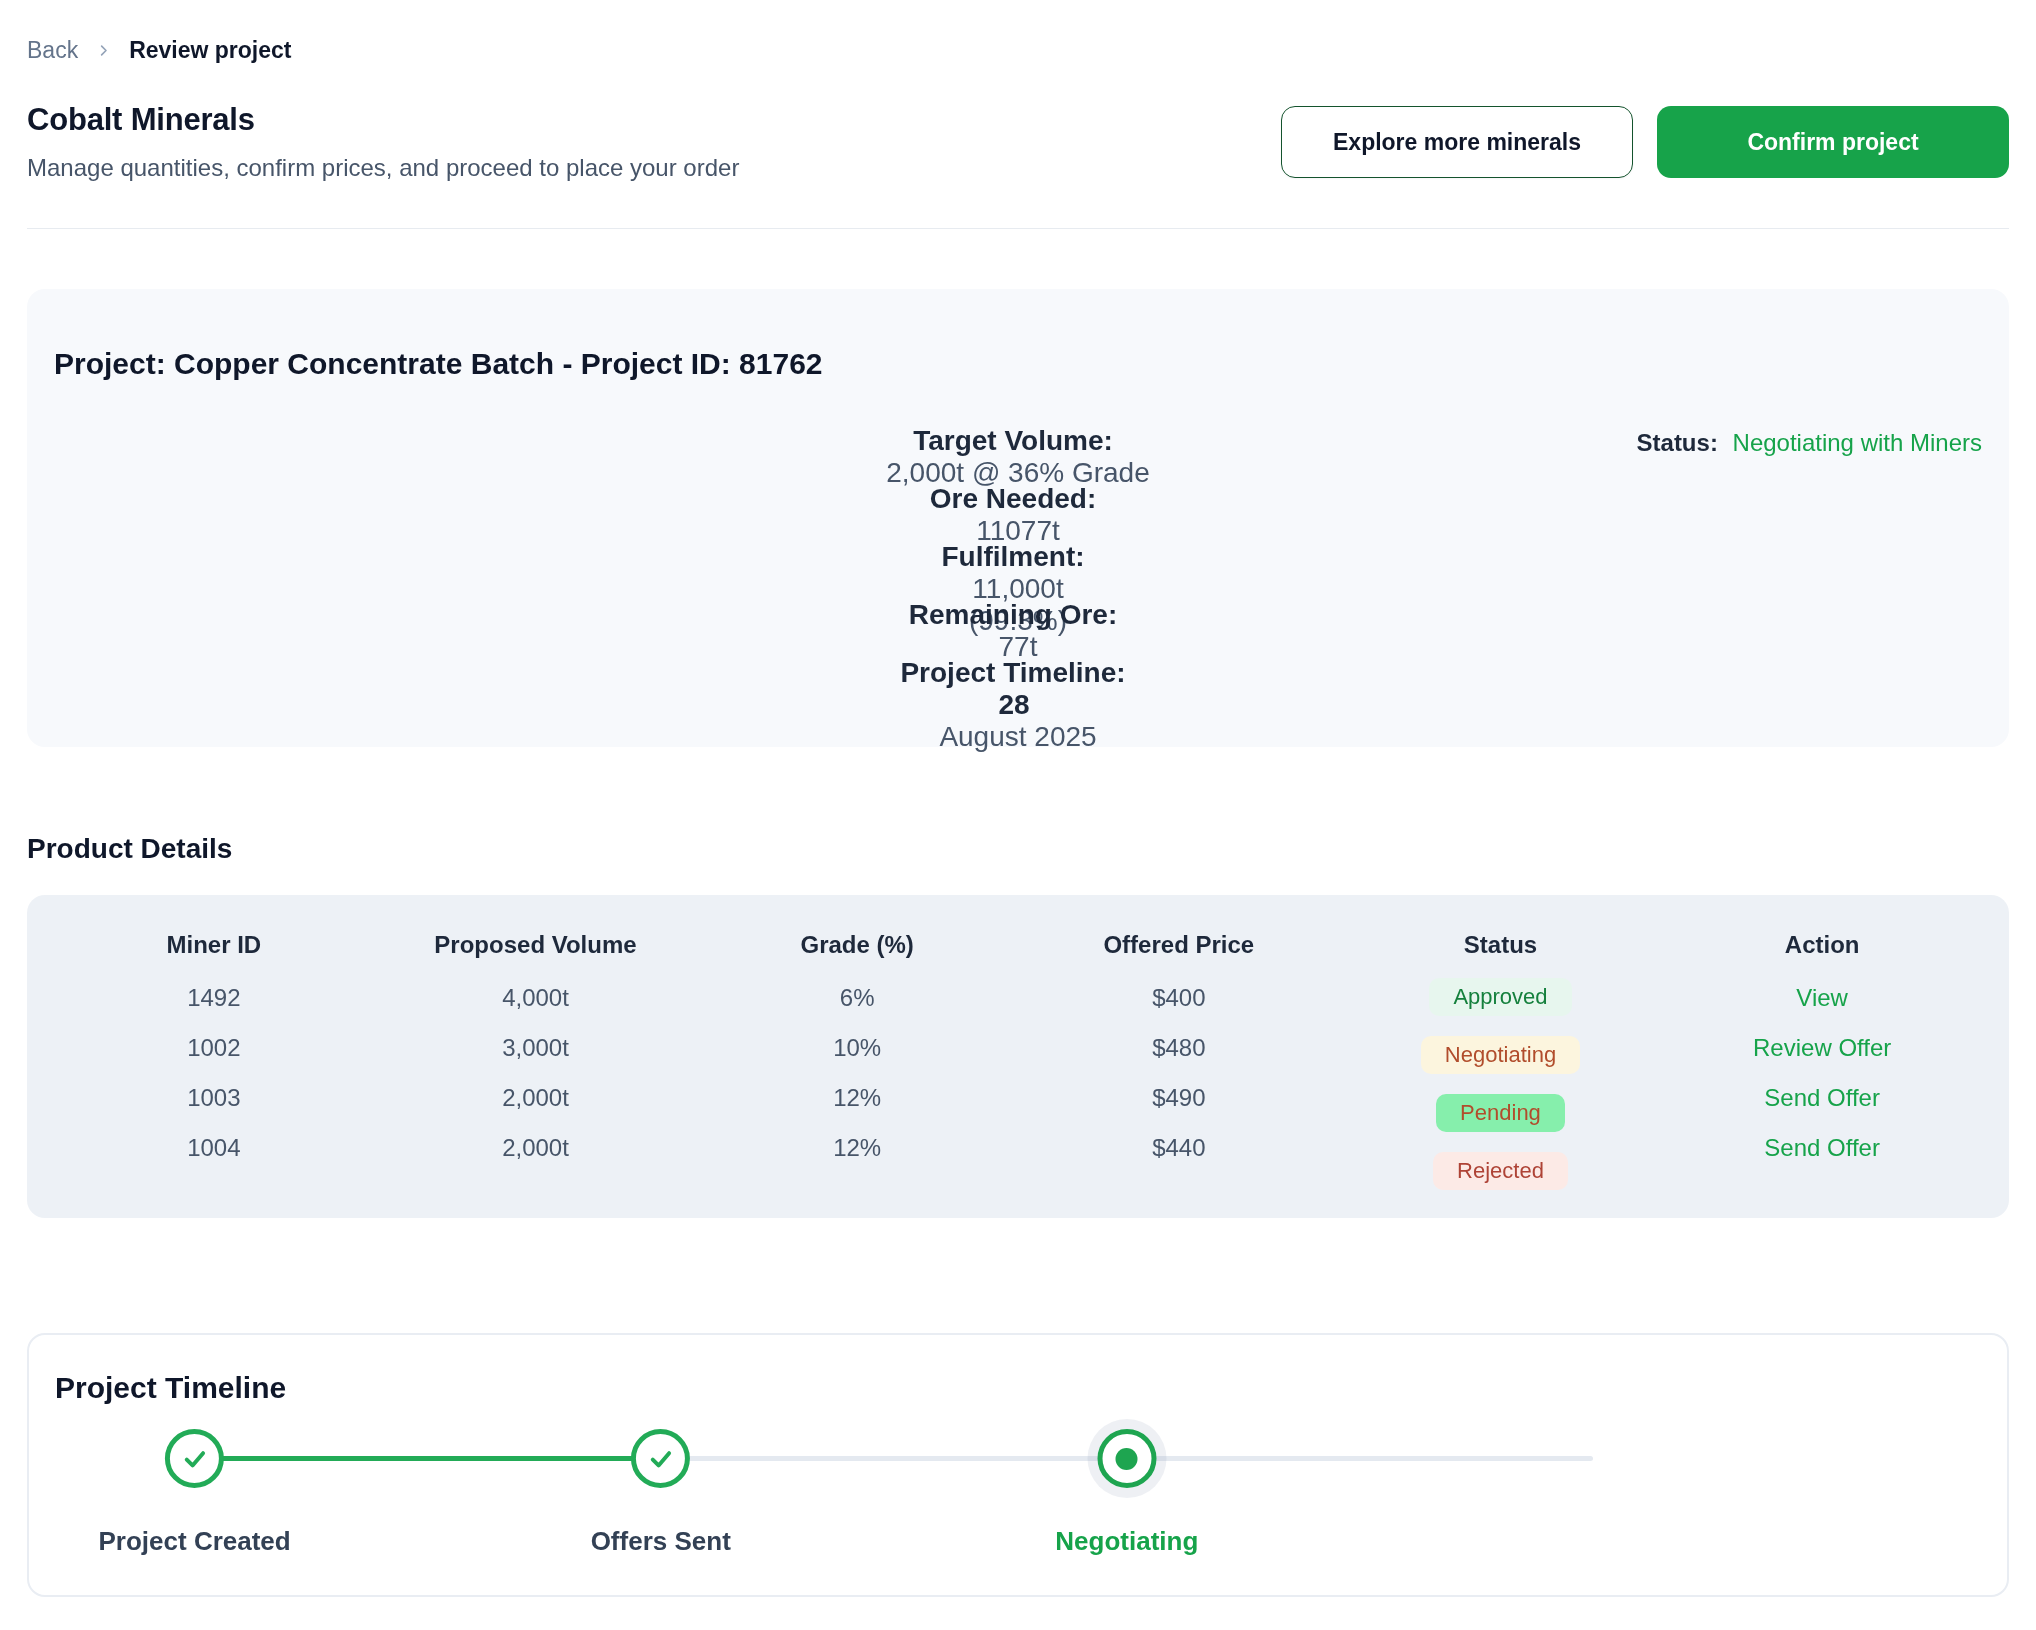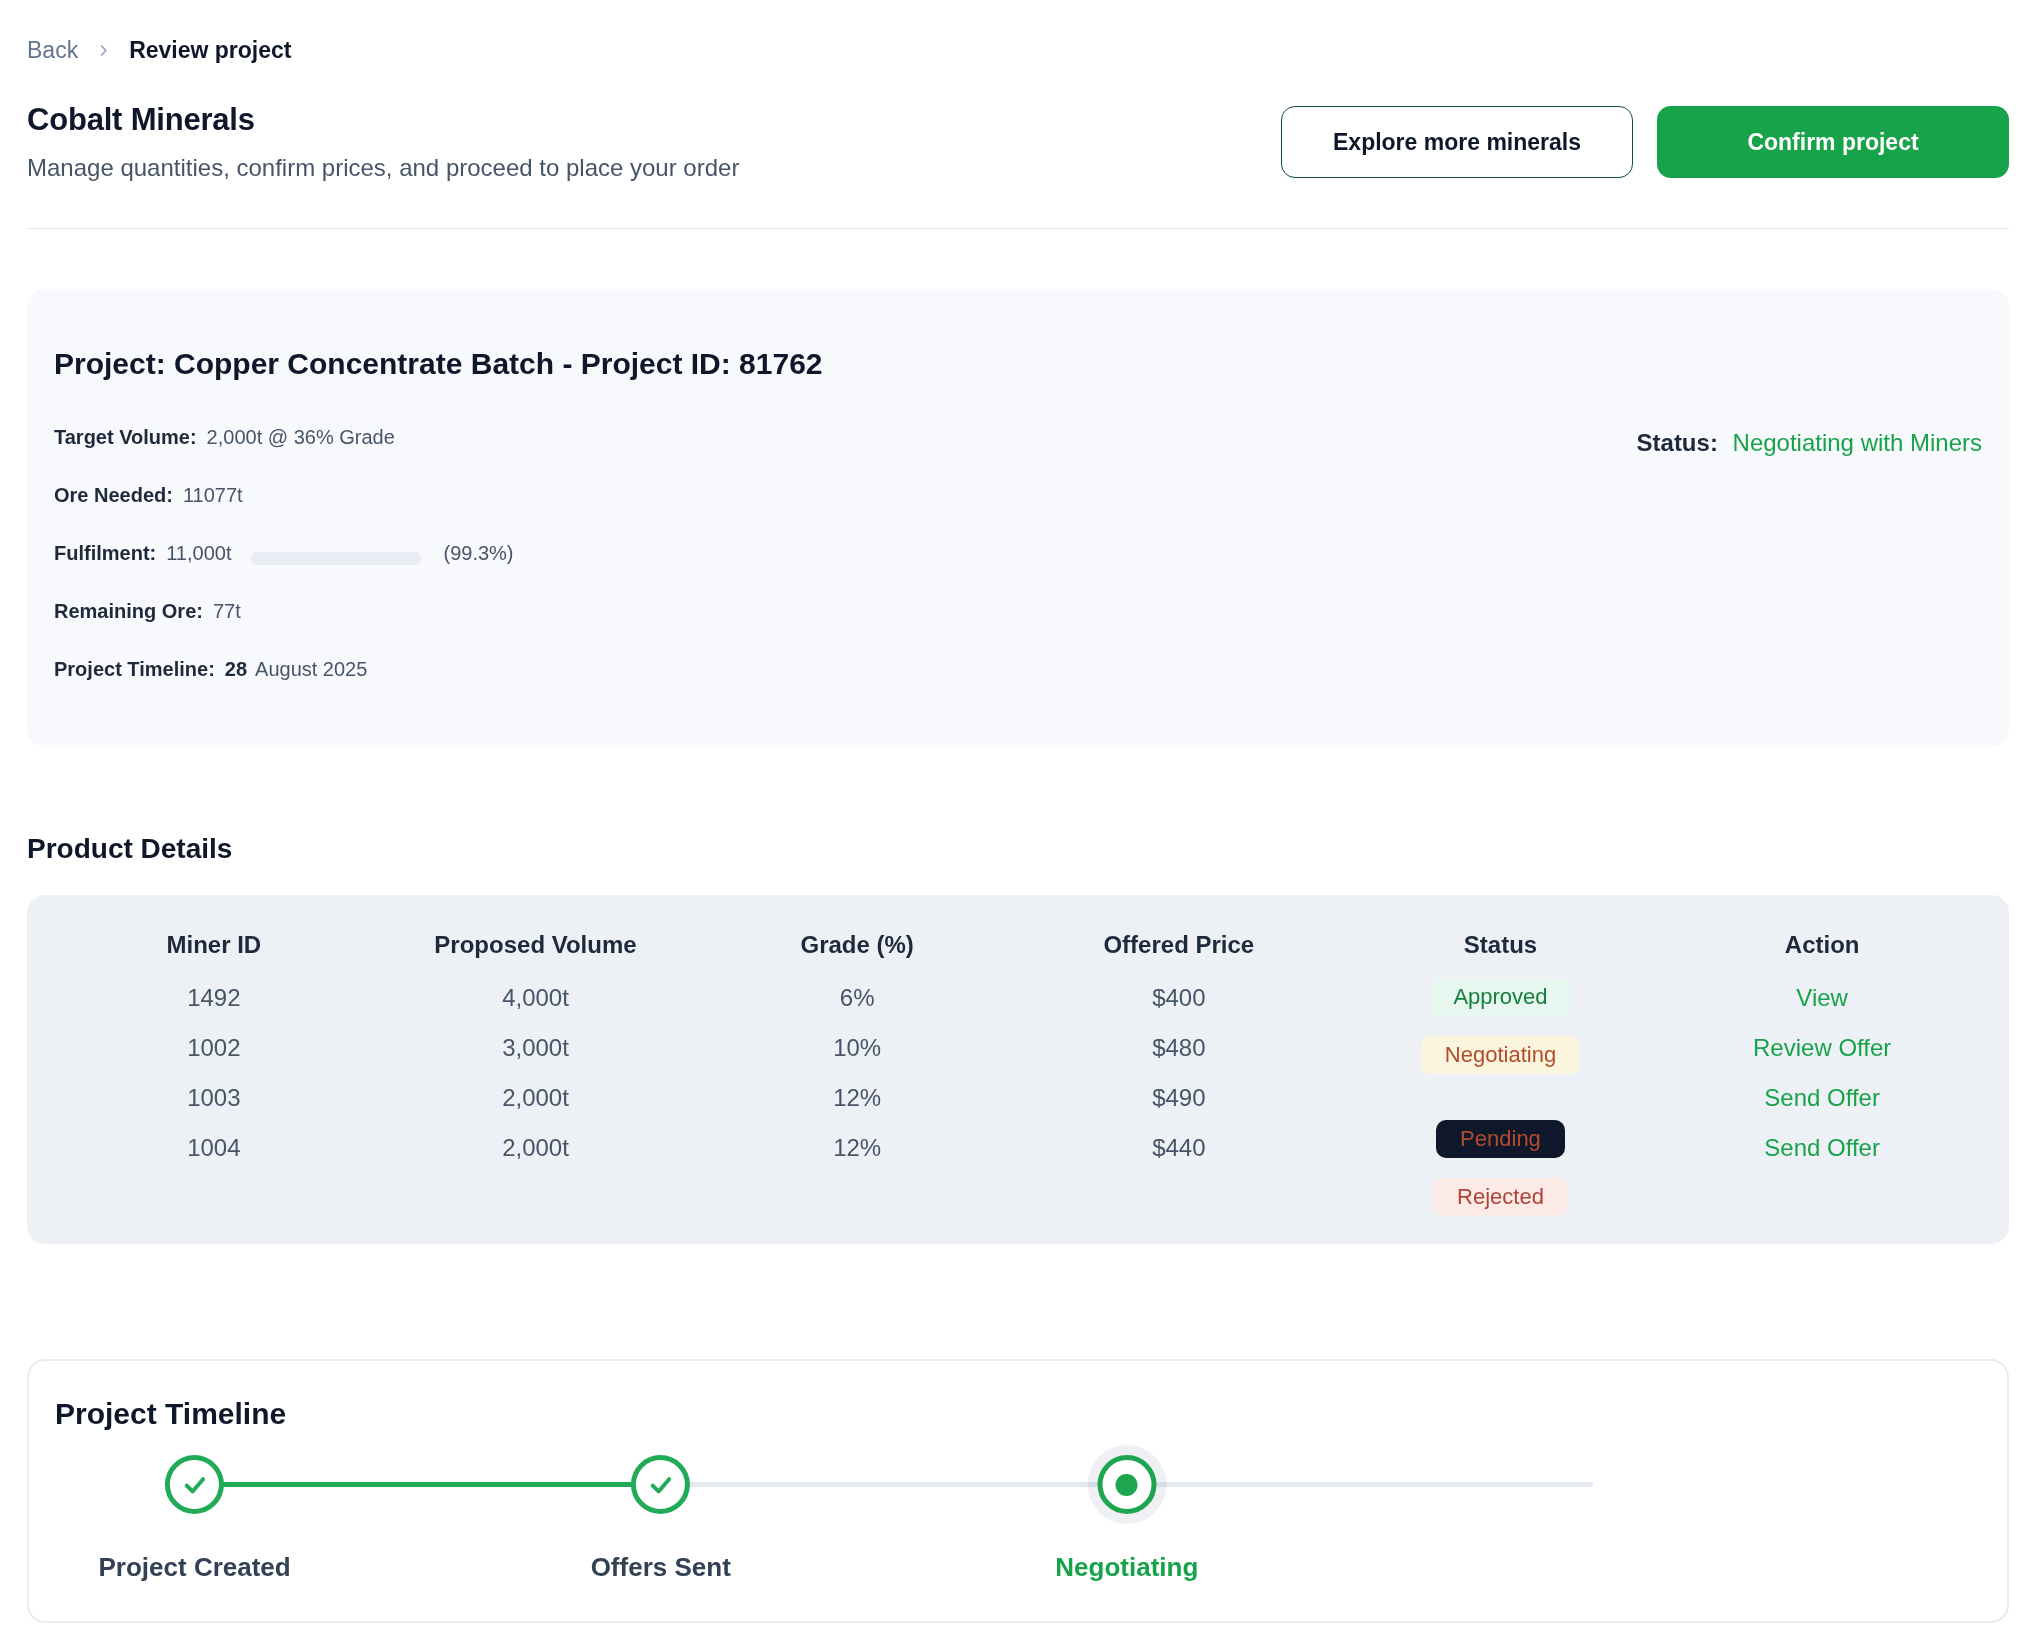--- a/index.html
+++ b/index.html
@@ -24,21 +24,21 @@
          box-shadow:0 1px 2px rgba(15,23,42,0.04); }
   .btn-primary { background:#17a34a; color:#ffffff; min-width:352px; }
 
   .divider { border:none; border-top:1px solid #e7ebf0; margin-top:46px; }
 
   
   .summary-card { position:relative; margin-top:60px; background:#f7f9fc; border-radius:18px;
     padding:58px 27px 50px 27px; height:458px; }
   .summary-title { font-size:30px; font-weight:700; color:#0f172a; }
   .summary-fields { margin-top:44px; }
-  .field-row { display:flex; align-items:flex-end; font-size:20px; height:24px; margin-bottom:34px; }
+  .field-row { display:flex; align-items:center; font-size:28px; height:24px; margin-bottom:34px;flex-direction:column; }
   .field-label { font-weight:700; color:#1e293b; margin-right:10px; }
   .field-value { color:#475569; }
   .field-value-bold { color:#1e293b; font-weight:700; margin-right:8px; }
   .progress-track { width:170px; height:13px; border-radius:7px; background:#e9edf3;
     margin:0 22px 0 20px; overflow:hidden; }
   .progress-fill { height:100%; border-radius:7px; background:#2bb45a; }
   .summary-status { position:absolute; top:140px; right:27px; font-size:24px; }
   .summary-status .field-label { margin-right:8px; }
   .status-green { color:#16a34a; }
 
@@ -50,21 +50,21 @@
   .tcol { display:flex; flex-direction:column; align-items:center; }
   .th { height:56px; display:flex; align-items:center; justify-content:center;
     font-size:24px; font-weight:600; color:#1e293b; }
   .td { height:50px; display:flex; align-items:center; justify-content:center;
     font-size:24px; color:#475569; }
   .badge-stack { margin-top:5px; display:flex; flex-direction:column; align-items:center; gap:20px; }
   .badge { height:38px; padding:0 24px; border-radius:10px; display:flex; align-items:center;
     justify-content:center; font-size:22px; }
   .badge-approved   { background:#e7f6ee; color:#15803d; }
   .badge-negotiating{ background:#fcf5de; color:#b14d2c; }
-  .badge-pending    { background:#0f172a; color:#b14d2c;margin-top:26px; }
+  .badge-pending    { background:#86efac; color:#b14d2c; }
   .badge-rejected   { background:#fceae6; color:#ae4336; }
   .action-link { color:#16a34a; font-weight:500; cursor:pointer; }
 
   
   .timeline-card { margin-top:115px; background:#ffffff; border:2px solid #e9edf3;
     border-radius:18px; padding:36px 26px 40px 26px; height:264px; }
   .timeline-title { font-size:30px; font-weight:700; }
   .stepper { position:relative; margin-top:22px; height:160px; }
   .step-line { position:absolute; top:29px; height:5px; background:#e4e9f0; border-radius:3px; z-index:0; }
   .step-line.line-green { background:#22ab57; }

